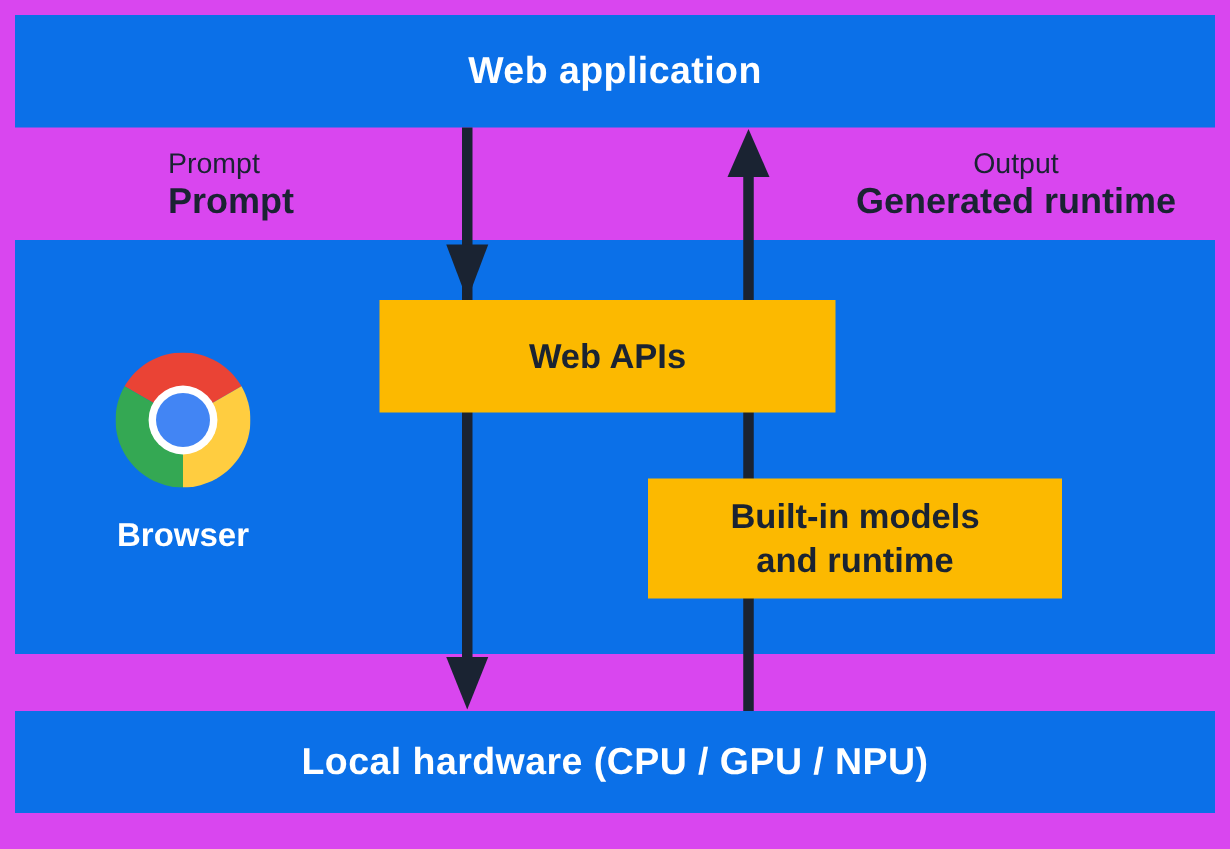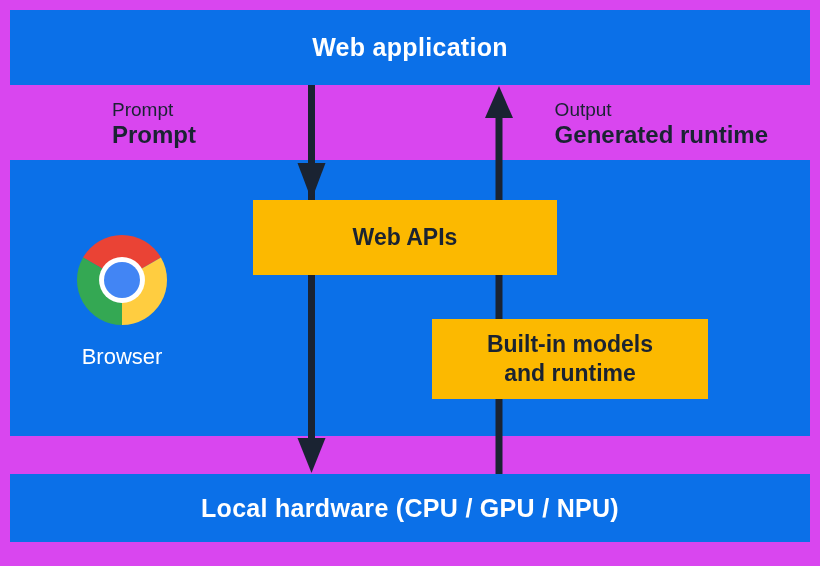--- a/index.html
+++ b/index.html
@@ -44,21 +44,21 @@
     letter-spacing: 0.3px;
   }
   
   .io-group {
     position: absolute;
     top: 98px;
     z-index: 2;
     color: var(--dark);
   }
   .io-group-input  { left: 112px; text-align: left; }
-  .io-group-output { right: 52px; text-align: left; }
+  .io-group-output { right: 36px; text-align: center; }
   .io-title {
     font-size: 19px;
     font-weight: normal;
     line-height: 24px;
   }
   .io-subtitle {
     font-size: 24px;
     font-weight: bold;
     line-height: 25px;
   }
@@ -106,21 +106,21 @@
   .chrome-yellow { fill: var(--chrome-yellow); }
   .chrome-green  { fill: var(--chrome-green); }
   .chrome-blue   { fill: var(--chrome-blue); }
   .chrome-white  { fill: #ffffff; }
   .browser-label {
     position: absolute;
     left: 42px; top: 344px;
     width: 160px;
     text-align: center;
     color: var(--white-text);
-    font-weight: normal;
+    font-weight: bold;
     font-size: 22px;
     line-height: 26px;
     z-index: 3;
   }
 </style>
 </head>
 <body>
 
 <div class="diagram">
 

